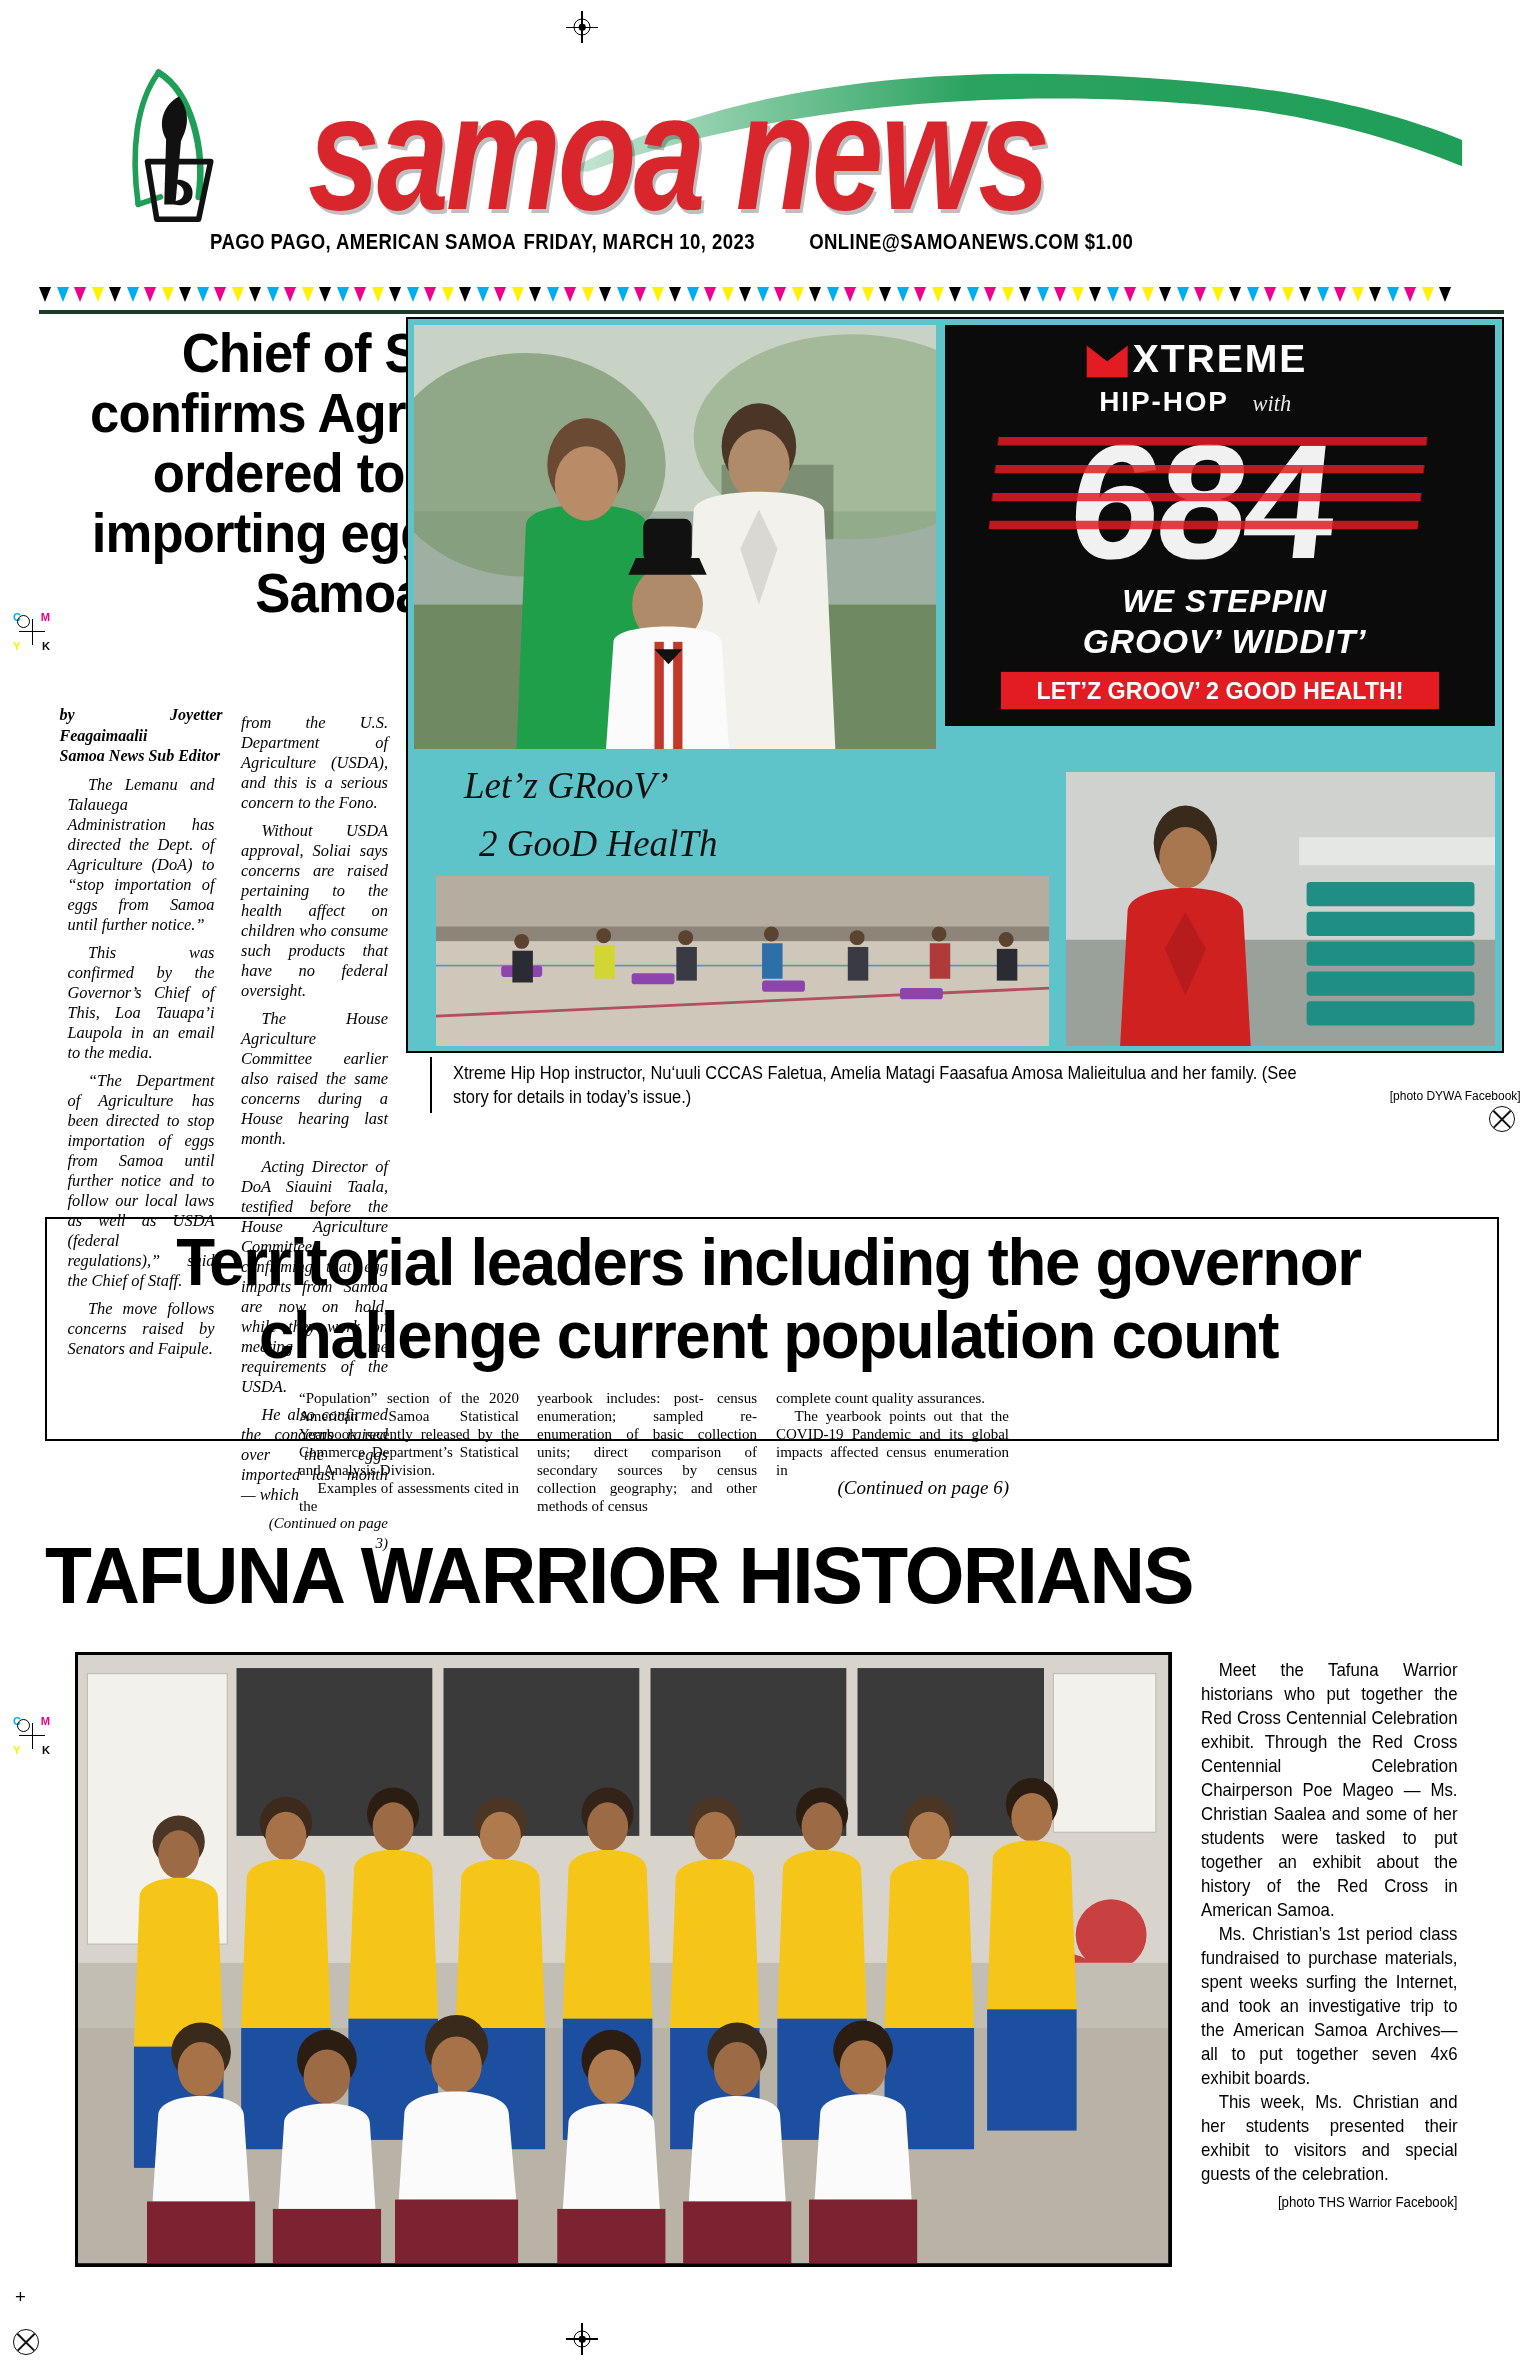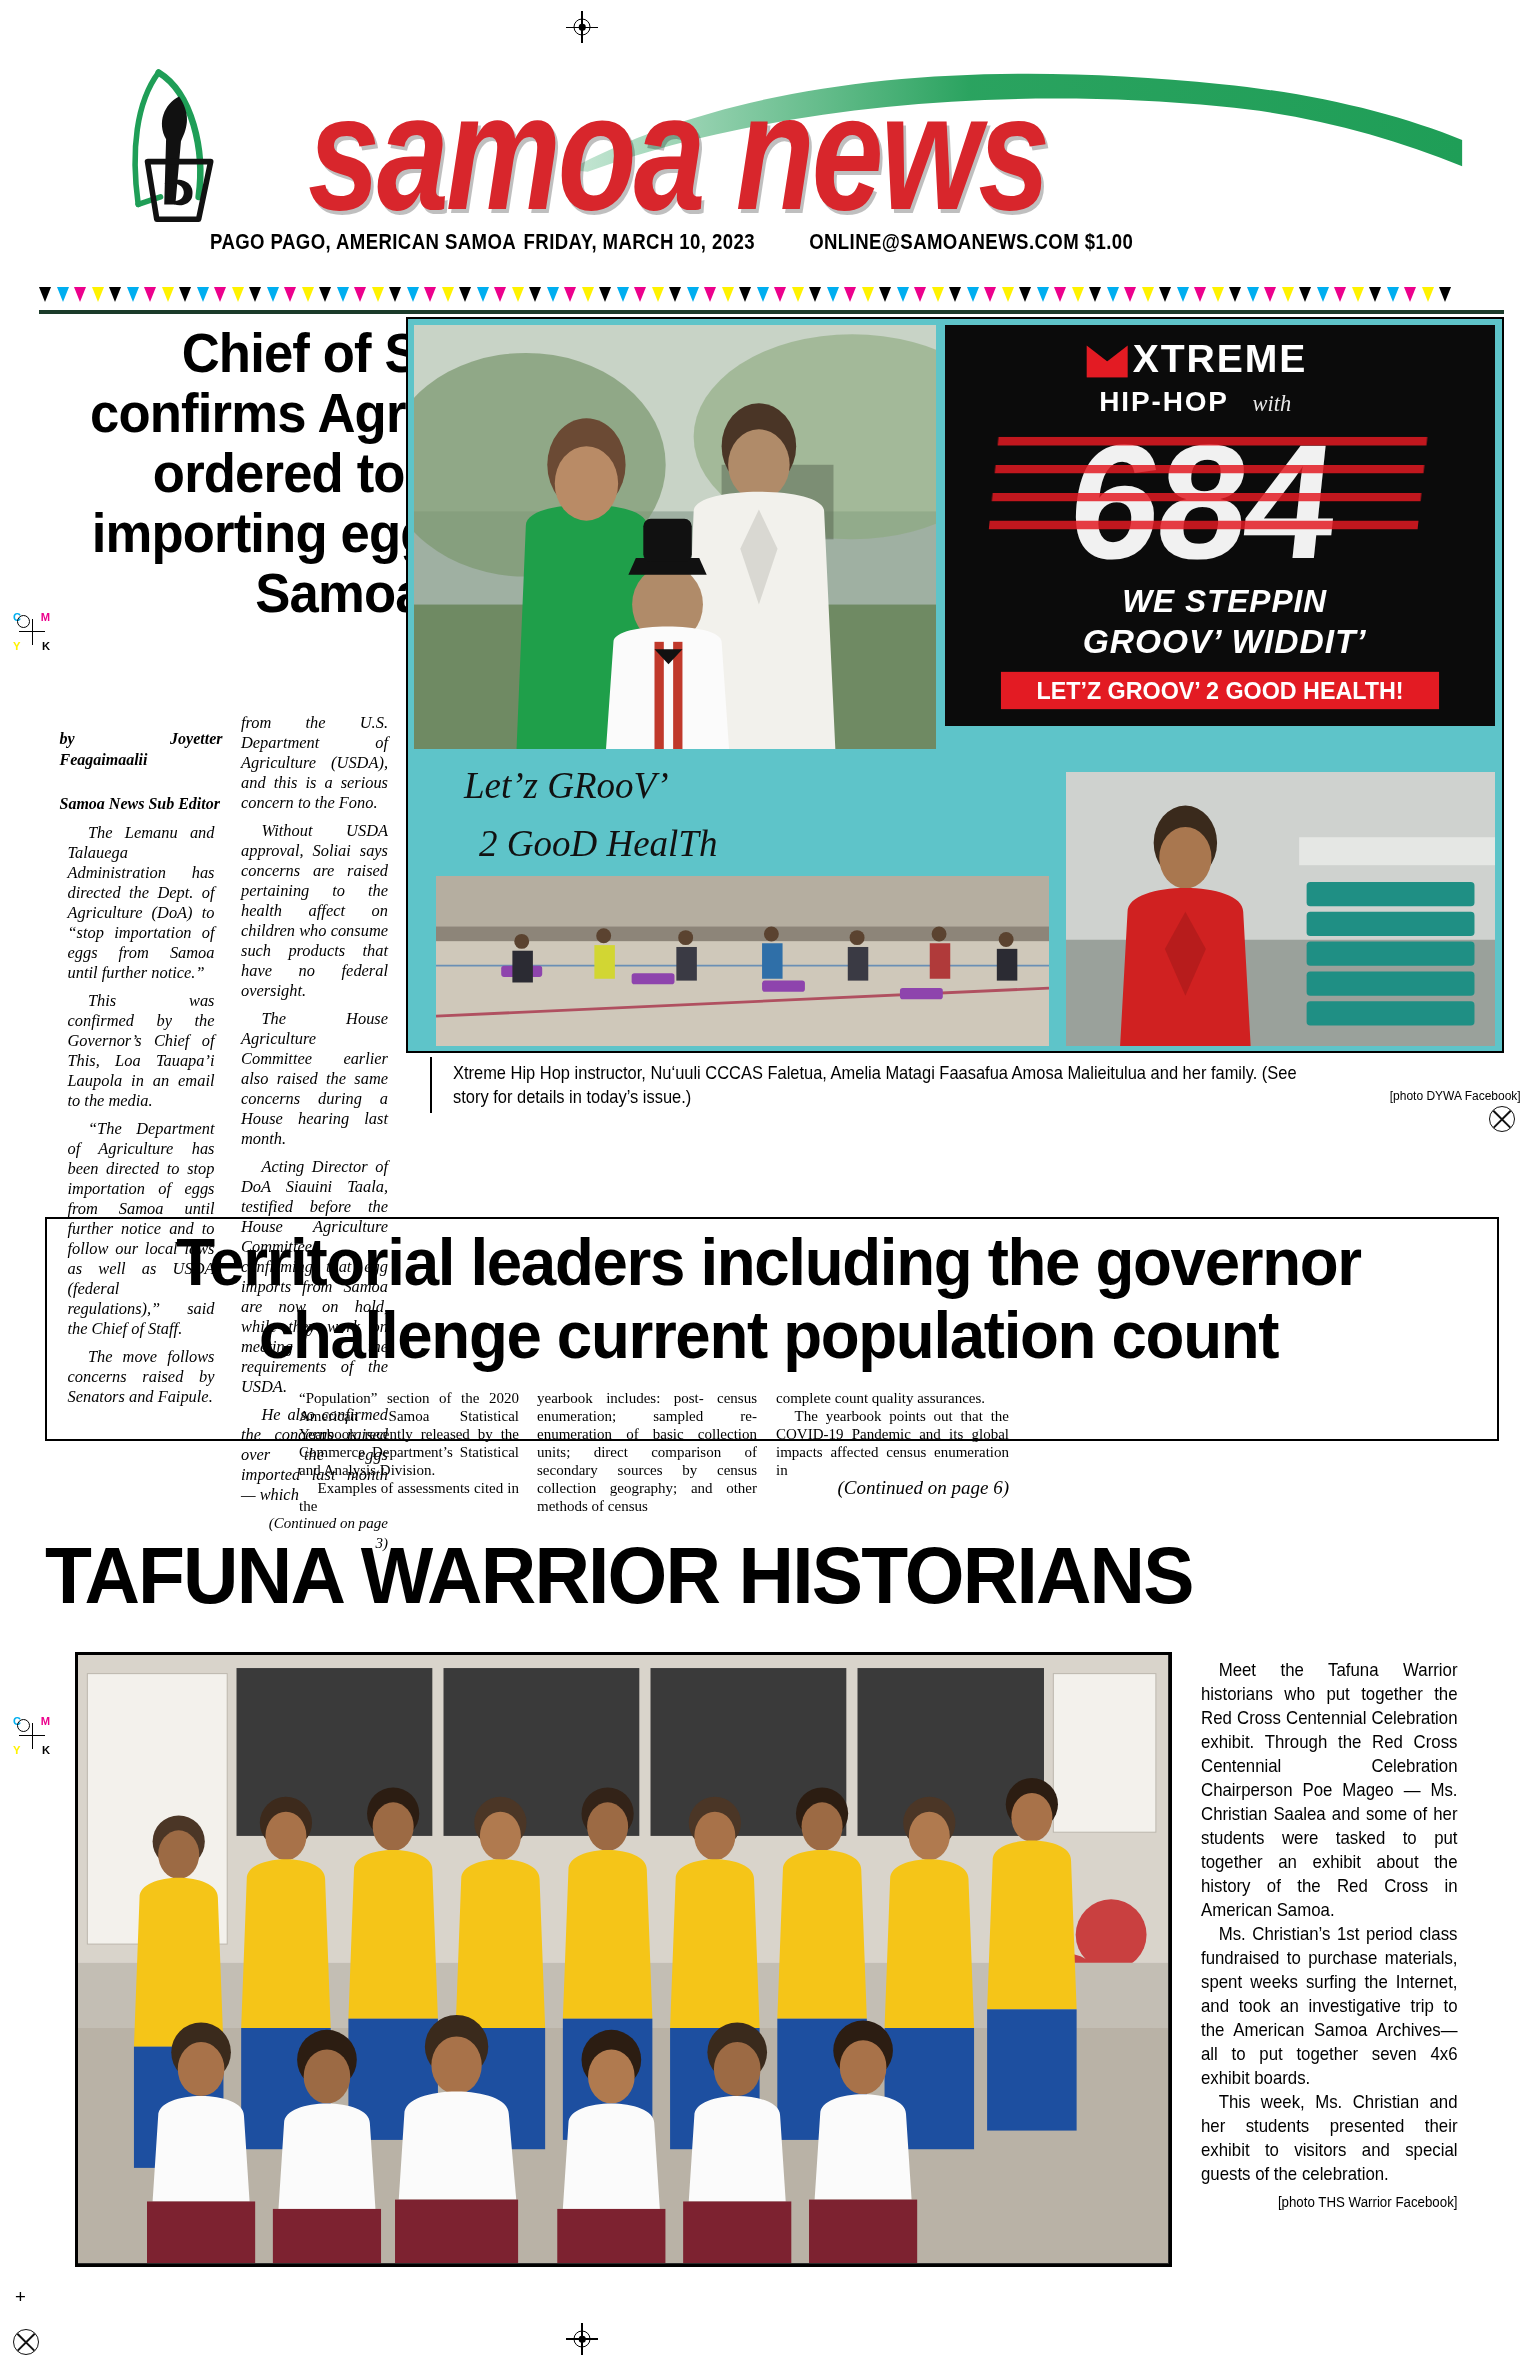--- a/index.html
+++ b/index.html
@@ -51,21 +51,21 @@
   #colorbar i{flex:0 0 auto;width:0;height:0;border-left:6.5px solid transparent;border-right:6.5px solid transparent;border-top:15px solid #000;margin-right:5.5px;}
 
   #mastrule{position:absolute;left:39px;top:310px;width:1465px;height:3.7px;background:#1b3b2a;}
 
   
   #art1{position:absolute;left:39px;top:317px;width:1465px;height:876px;}
   .h1-head{position:absolute;left:20.5px;top:5.6px;width:559px;
       font-family:"Liberation Sans",sans-serif;font-weight:bold;font-size:56px;
       line-height:60px;text-align:center;color:#000;letter-spacing:-0.9px;
       transform:scaleX(.94);transform-origin:center top;}
-  .byline{font-family:"Liberation Serif",serif;font-weight:bold;font-style:italic;font-size:16px;line-height:20.5px;margin-top:24px;}
+  .byline{font-family:"Liberation Serif",serif;font-weight:bold;font-style:italic;font-size:16px;line-height:20.5px;}
   .col-body{font-family:"Liberation Serif",serif;font-size:16.4px;line-height:20px;text-align:justify;color:#000;}
   .col-body p{margin:8px;text-indent:20.5px;font-style:italic;}
   .cont{font-style:italic;font-size:15px;text-align:right;text-indent:0;margin-top:1.9px;}
   #a1c1{position:absolute;left:20.5px;top:388px;width:163px;}
   #a1c2{position:absolute;left:194px;top:388px;width:163px;}
 
   
   #photoblock{position:absolute;left:367px;top:0px;width:1098px;height:736px;background:#5ec4c9;border:2.8px solid #000;box-sizing:border-box;padding-left:8px;}
   .ph{position:absolute;overflow:hidden;background:#bcbcbc;}
 

